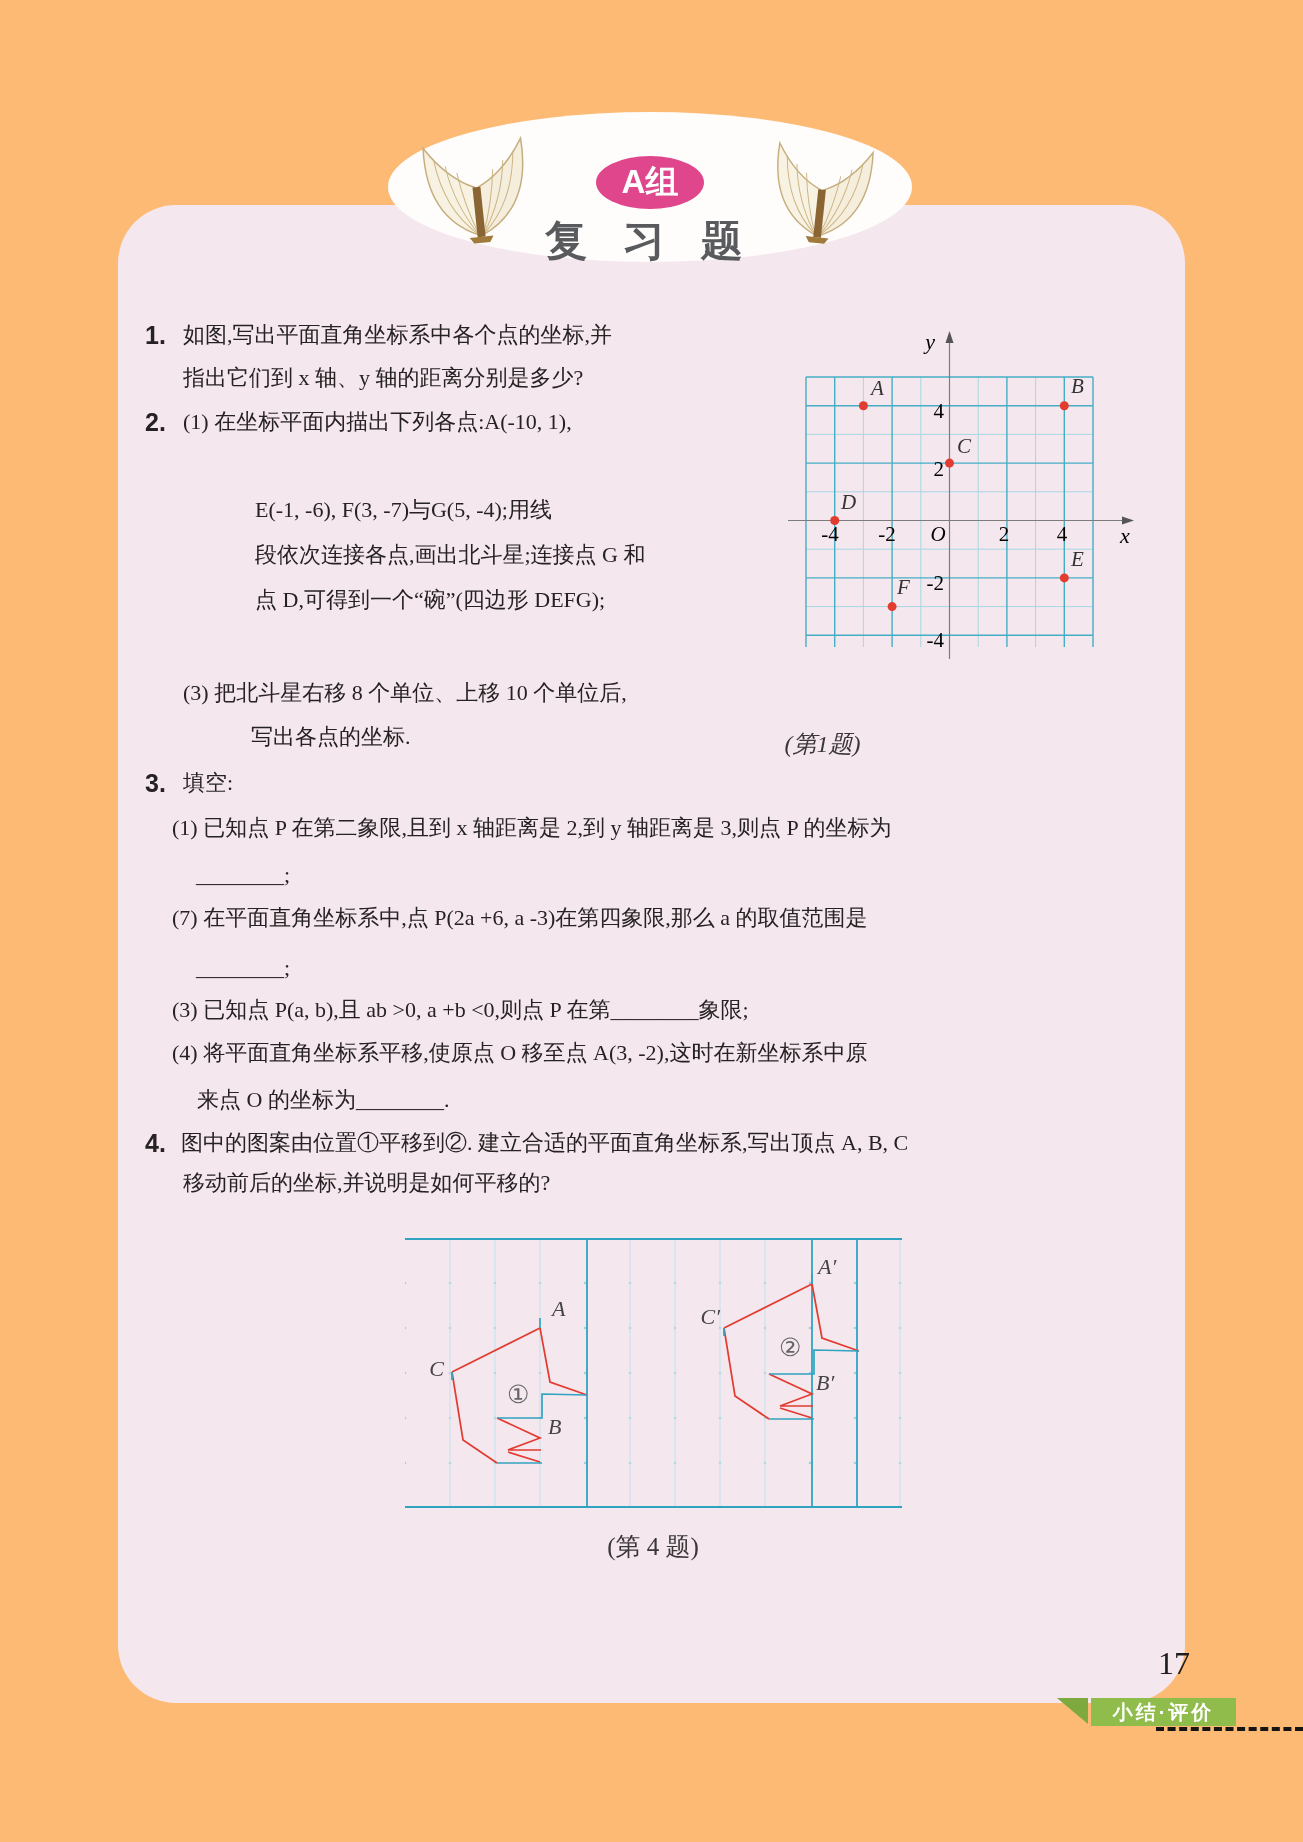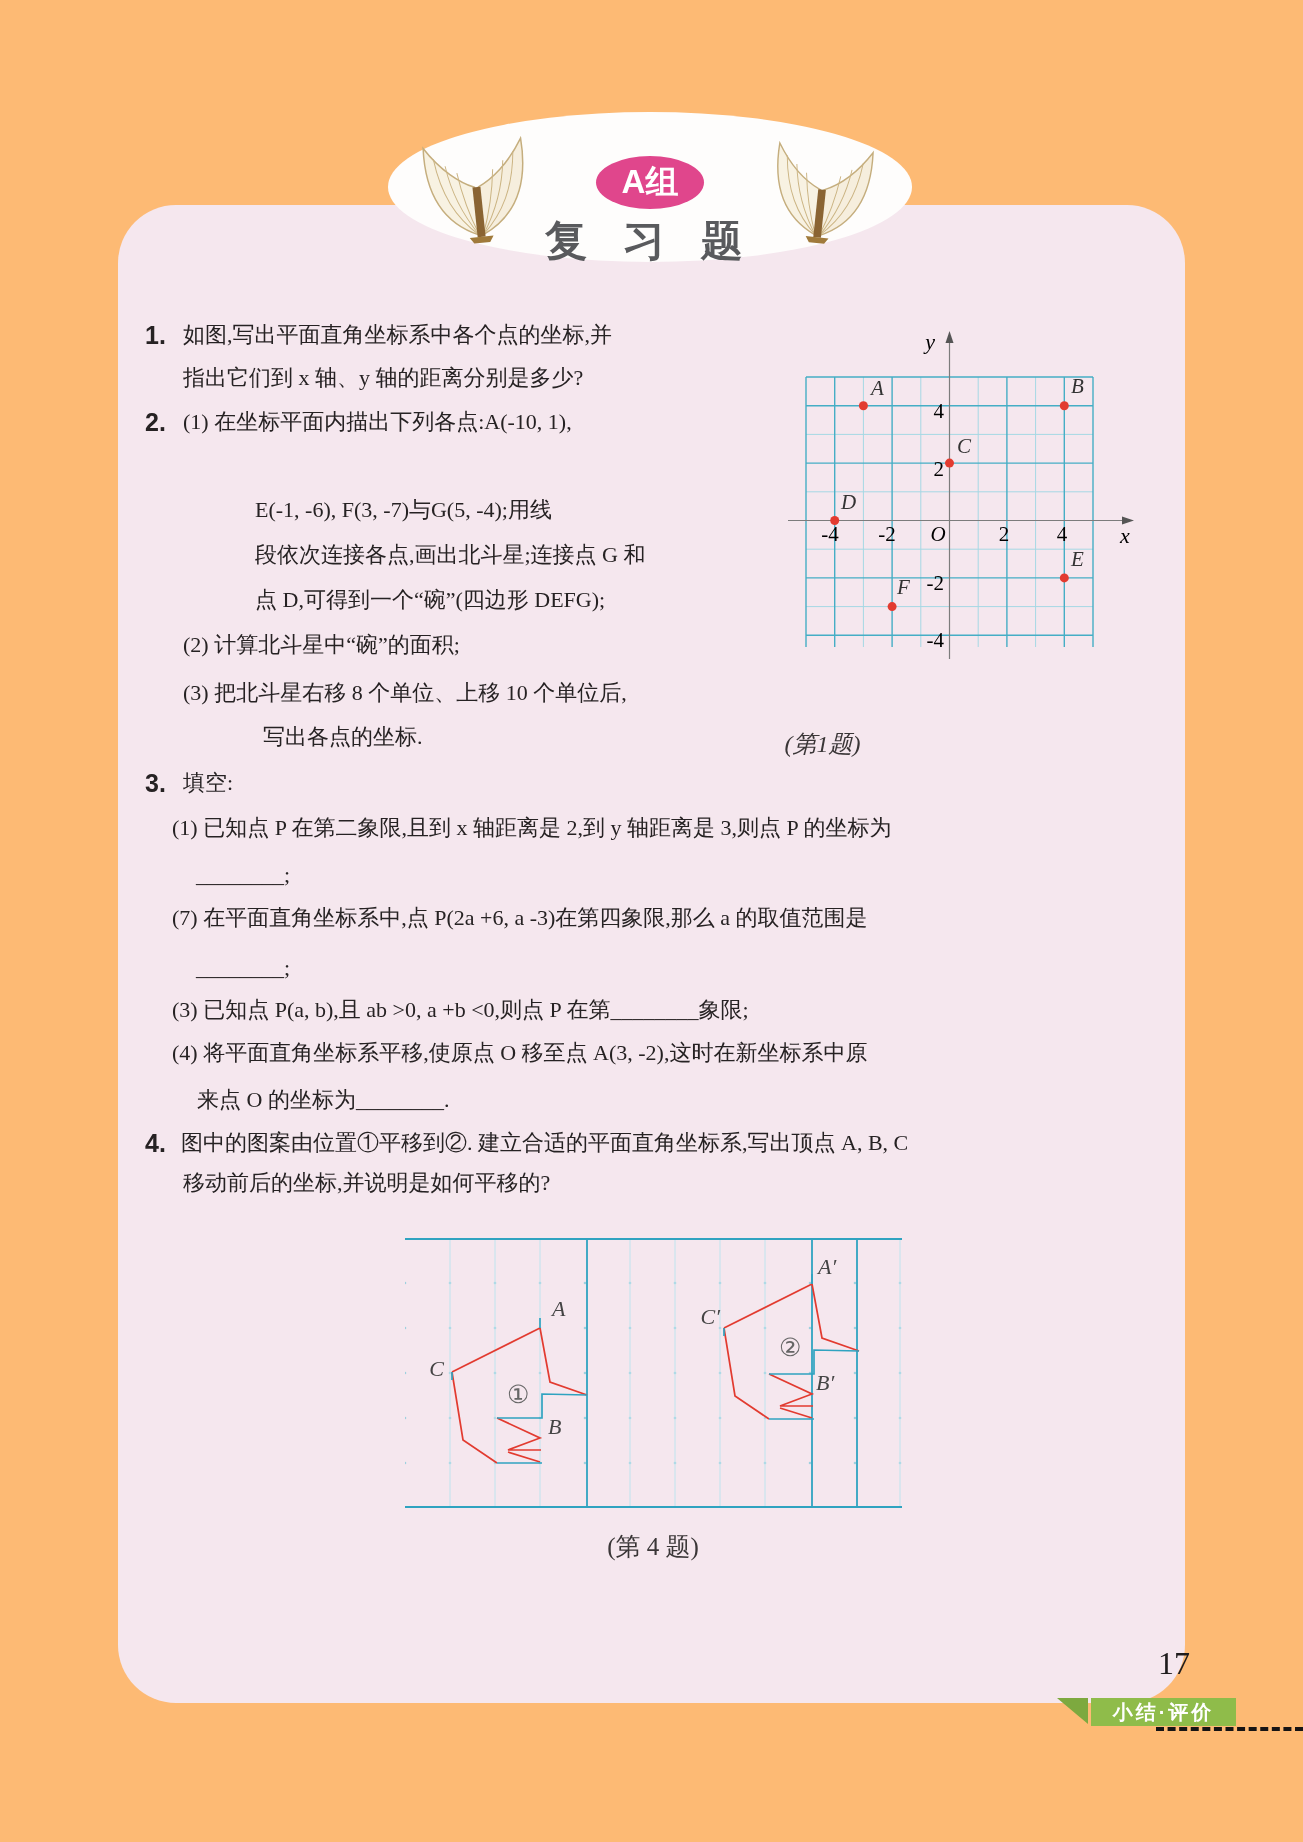--- a/index.html
+++ b/index.html
@@ -74,23 +74,22 @@
 
   <div class="num" style="left:145px;top:318px;">1.</div>
   <div class="tl" style="left:183px;top:318px;">如图,写出平面直角坐标系中各个点的坐标,并</div>
   <div class="tl" style="left:183px;top:361px;">指出它们到 x 轴、y 轴的距离分别是多少?</div>
 
   <div class="num" style="left:145px;top:405px;">2.</div>
   <div class="tl" style="left:183px;top:405px;">(1) 在坐标平面内描出下列各点:A(-10, 1),</div>
   <div class="tl" style="left:255px;top:493px;">E(-1, -6), F(3, -7)与G(5, -4);用线</div>
   <div class="tl" style="left:255px;top:538px;">段依次连接各点,画出北斗星;连接点 G 和</div>
   <div class="tl" style="left:255px;top:583px;">点 D,可得到一个“碗”(四边形 DEFG);</div>
-  <div class="tl" style="left:183px;top:628px;">(2) 计算北斗星中“碗”的面积;</div>
   <div class="tl" style="left:183px;top:676px;">(3) 把北斗星右移 8 个单位、上移 10 个单位后,</div>
-  <div class="tl" style="left:263px;top:720px;">写出各点的坐标.</div>
+  <div class="tl" style="left:251px;top:720px;">写出各点的坐标.</div>
 
   <div class="num" style="left:145px;top:766px;">3.</div>
   <div class="tl" style="left:183px;top:766px;">填空:</div>
   <div class="tl" style="left:172px;top:811px;">(1) 已知点 P 在第二象限,且到 x 轴距离是 2,到 y 轴距离是 3,则点 P 的坐标为</div>
   <div class="tl" style="left:196px;top:858px;">________;</div>
   <div class="tl" style="left:172px;top:901px;">(7) 在平面直角坐标系中,点 P(2a +6, a -3)在第四象限,那么 a 的取值范围是</div>
   <div class="tl" style="left:196px;top:951px;">________;</div>
   <div class="tl" style="left:172px;top:993px;">(3) 已知点 P(a, b),且 ab &gt;0, a +b &lt;0,则点 P 在第________象限;</div>
   <div class="tl" style="left:172px;top:1036px;">(4) 将平面直角坐标系平移,使原点 O 移至点 A(3, -2),这时在新坐标系中原</div>
   <div class="tl" style="left:197px;top:1083px;">来点 O 的坐标为________.</div>

